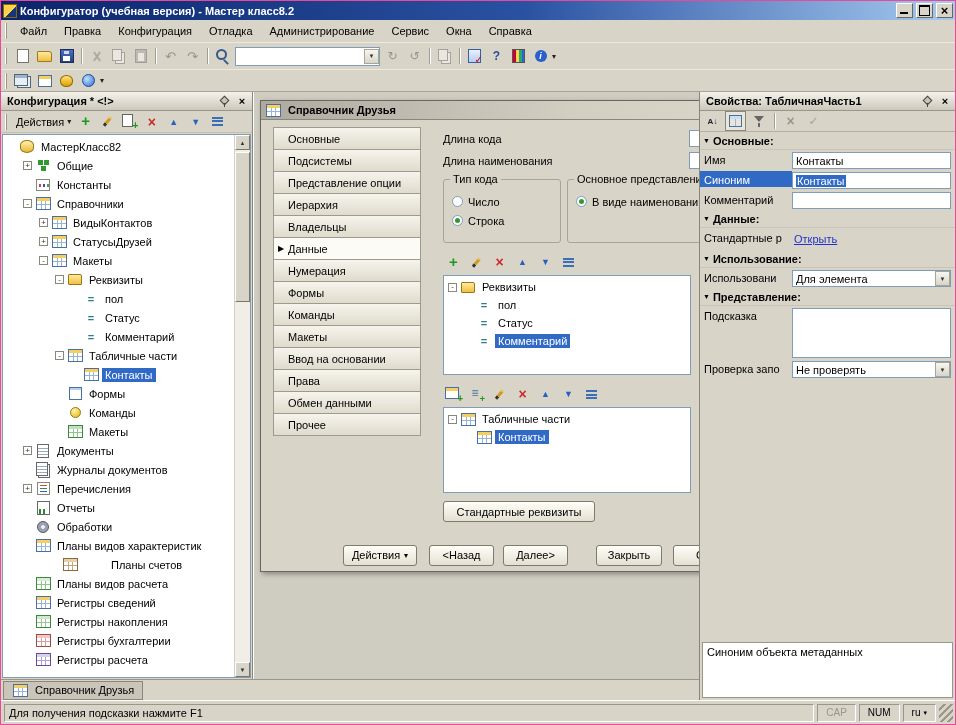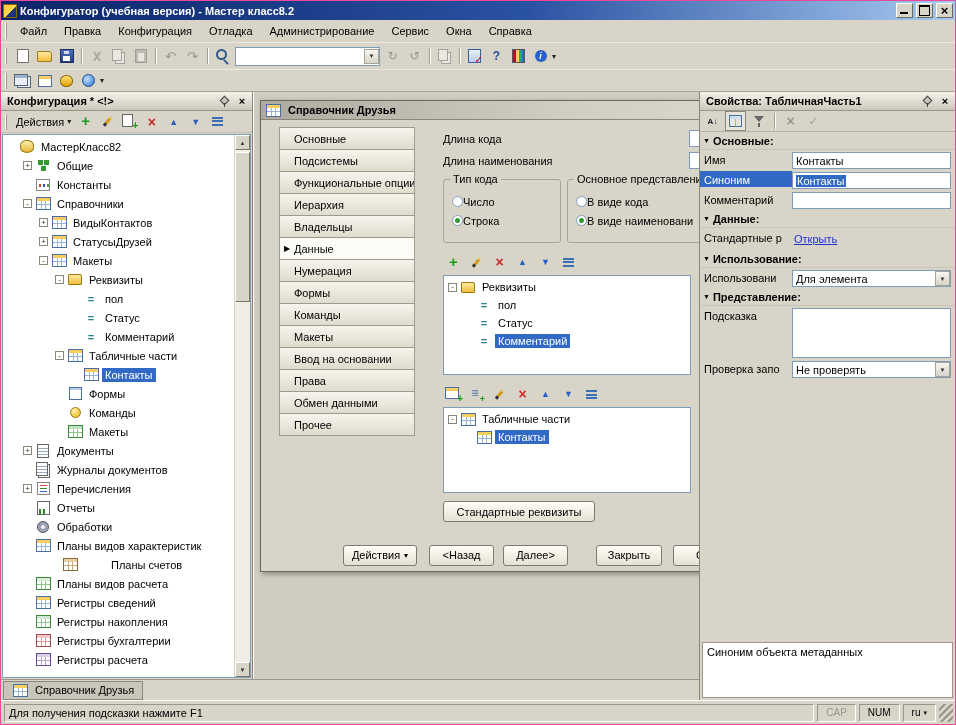--- a/index.html
+++ b/index.html
@@ -123,34 +123,34 @@
 .ti-doc::before,.ti-jrn::before{content:"";width:10px;height:12px;background:#fff;border:1px solid #666;background-image:linear-gradient(transparent 0 3px,#9ab 3px 4px,transparent 4px 6px,#9ab 6px 7px,transparent 7px 9px,#9ab 9px 10px,transparent 10px)}
 .ti-jrn::before{box-shadow:2px 2px 0 -1px #fff,2px 2px 0 0 #666;margin:-2px 2px 0 0}
 .ti-enum::before{content:"";width:11px;height:11px;background:#fff;border:1px solid #8a867a;background-image:linear-gradient(transparent 0 2px,#d04a4a 2px 3px,transparent 3px 5px,#3a8a3a 5px 6px,transparent 6px 8px,#3a5fc0 8px 9px,transparent 9px);background-size:7px 100%;background-repeat:no-repeat;background-position:2px 0}
 .ti-rpt::before{content:"";width:11px;height:12px;background:#fff;border:1px solid #666;background-image:repeating-linear-gradient(90deg,#2a8a2a 0 2px,transparent 2px 4px);background-size:8px 5px;background-repeat:no-repeat;background-position:1px bottom}
 .ti-dp::before{content:"";width:10px;height:10px;border-radius:50%;border:1px solid #555;background:radial-gradient(circle,#eee 0 2px,#9aa2b8 2px)}
 
 
 .dialog{position:absolute;left:6px;top:8px;width:520px;height:472px;border:1px solid #6a675d;box-shadow:2px 2px 5px rgba(0,0,0,.35);display:flex;flex-direction:column;background:#d8d4c8}
 .dlg-title{height:19px;flex:none;display:flex;align-items:center;gap:4px;padding:0 4px;background:linear-gradient(90deg,#aeaaa0,#d2cec2 60%,#dcd8cc);font-weight:bold;border-bottom:1px solid #8a867a}
 .dlg-body{flex:1;display:flex;min-height:0}
-.dtabs{width:172px;flex:none;padding:8px 18px}
+.dtabs{width:172px;flex:none;padding:8px 12px}
 .dtab{height:23px;margin-top:-1px;display:flex;align-items:center;border:1px solid #9d9a8e;background:linear-gradient(#f6f4ec,#dfdbcd);padding:0 4px;white-space:nowrap;overflow:hidden}
 .dtab.sel{background:#fcfbf6}
 .tabarr{width:10px;flex:none;font-size:8px}
 .dlg-content{flex:1;min-width:0}
 .dlg-content-inner{width:326px;padding:8px 0 0 10px}
 .frow{display:flex;align-items:center;height:21px;margin-bottom:1px}
 .flabel{white-space:nowrap}
 .field{height:17px;background:#fff;border:1px solid #7f9db9;display:flex;align-items:center;padding:0 3px;overflow:hidden;white-space:nowrap}
 .numfield{width:70px;margin-left:auto}
 .grow{display:flex;gap:6px;margin-top:8px}
 .group{border:1px solid #a8a496;border-radius:3px;position:relative;padding:12px 8px 4px;height:64px}
 .gtitle{position:absolute;top:-7px;left:6px;padding:0 3px;background:#d8d4c8;white-space:nowrap}
-.radio-row{display:flex;align-items:center;height:19px;}
+.radio-row{display:flex;align-items:center;height:19px;gap:5px}
 .radio{width:11px;height:11px;flex:none;border:1px solid #7f9db9;border-radius:50%;background:#fff;position:relative}
 .radio.on::after{content:"";position:absolute;inset:2px;background:#2f9b2f;border-radius:50%}
 .minibar{display:flex;align-items:center;gap:2px;margin-top:8px;height:22px}
 .box{background:#fff;border:1px solid #7f9db9;width:248px;margin-top:2px;padding:2px 0;overflow:hidden}
 .box .trow{height:18px}
 #attr-tree{height:100px}
 #tab-tree{height:86px}
 .btn{display:inline-flex;height:21px;align-items:center;justify-content:center;padding:0 10px;background:linear-gradient(#fffef8,#e4e0d2);border:1px solid #7c7b6f;border-radius:3px;white-space:nowrap}
 .stdbtn{margin-top:8px;width:152px}
 .dlg-bottom{height:32px;flex:none;display:flex;align-items:center;padding-left:82px}
@@ -451,21 +451,21 @@
                   <div class="dtab">
                     <span class="tabarr"></span>
                     <span>Основные</span>
                   </div>
                   <div class="dtab">
                     <span class="tabarr"></span>
                     <span>Подсистемы</span>
                   </div>
                   <div class="dtab">
                     <span class="tabarr"></span>
-                    <span>Функциональные опции</span>
+                    <span>Представление опции</span>
                   </div>
                   <div class="dtab">
                     <span class="tabarr"></span>
                     <span>Иерархия</span>
                   </div>
                   <div class="dtab">
                     <span class="tabarr"></span>
                     <span>Владельцы</span>
                   </div>
                   <div class="dtab sel">
@@ -525,24 +525,20 @@
                           </div>
                           <div class="radio-row">
                             <span class="radio on"></span>
                             <span class="rlabel">Строка</span>
                           </div>
                         </div>
                     </div>
                     <div class="group" style="flex:1">
                       <span class="gtitle">Основное представлени</span>
                       <div id="g-pres">
-                          <div class="radio-row">
-                            <span class="radio"></span>
-                            <span class="rlabel">В виде кода</span>
-                          </div>
                           <div class="radio-row">
                             <span class="radio on"></span>
                             <span class="rlabel">В виде наименовани</span>
                           </div>
                         </div>
                     </div>
                   </div>
                   <div id="attr-toolbar" class="minibar">
                       <span class="tbtn i-add"></span>
                       <span class="tbtn i-edit"></span>

